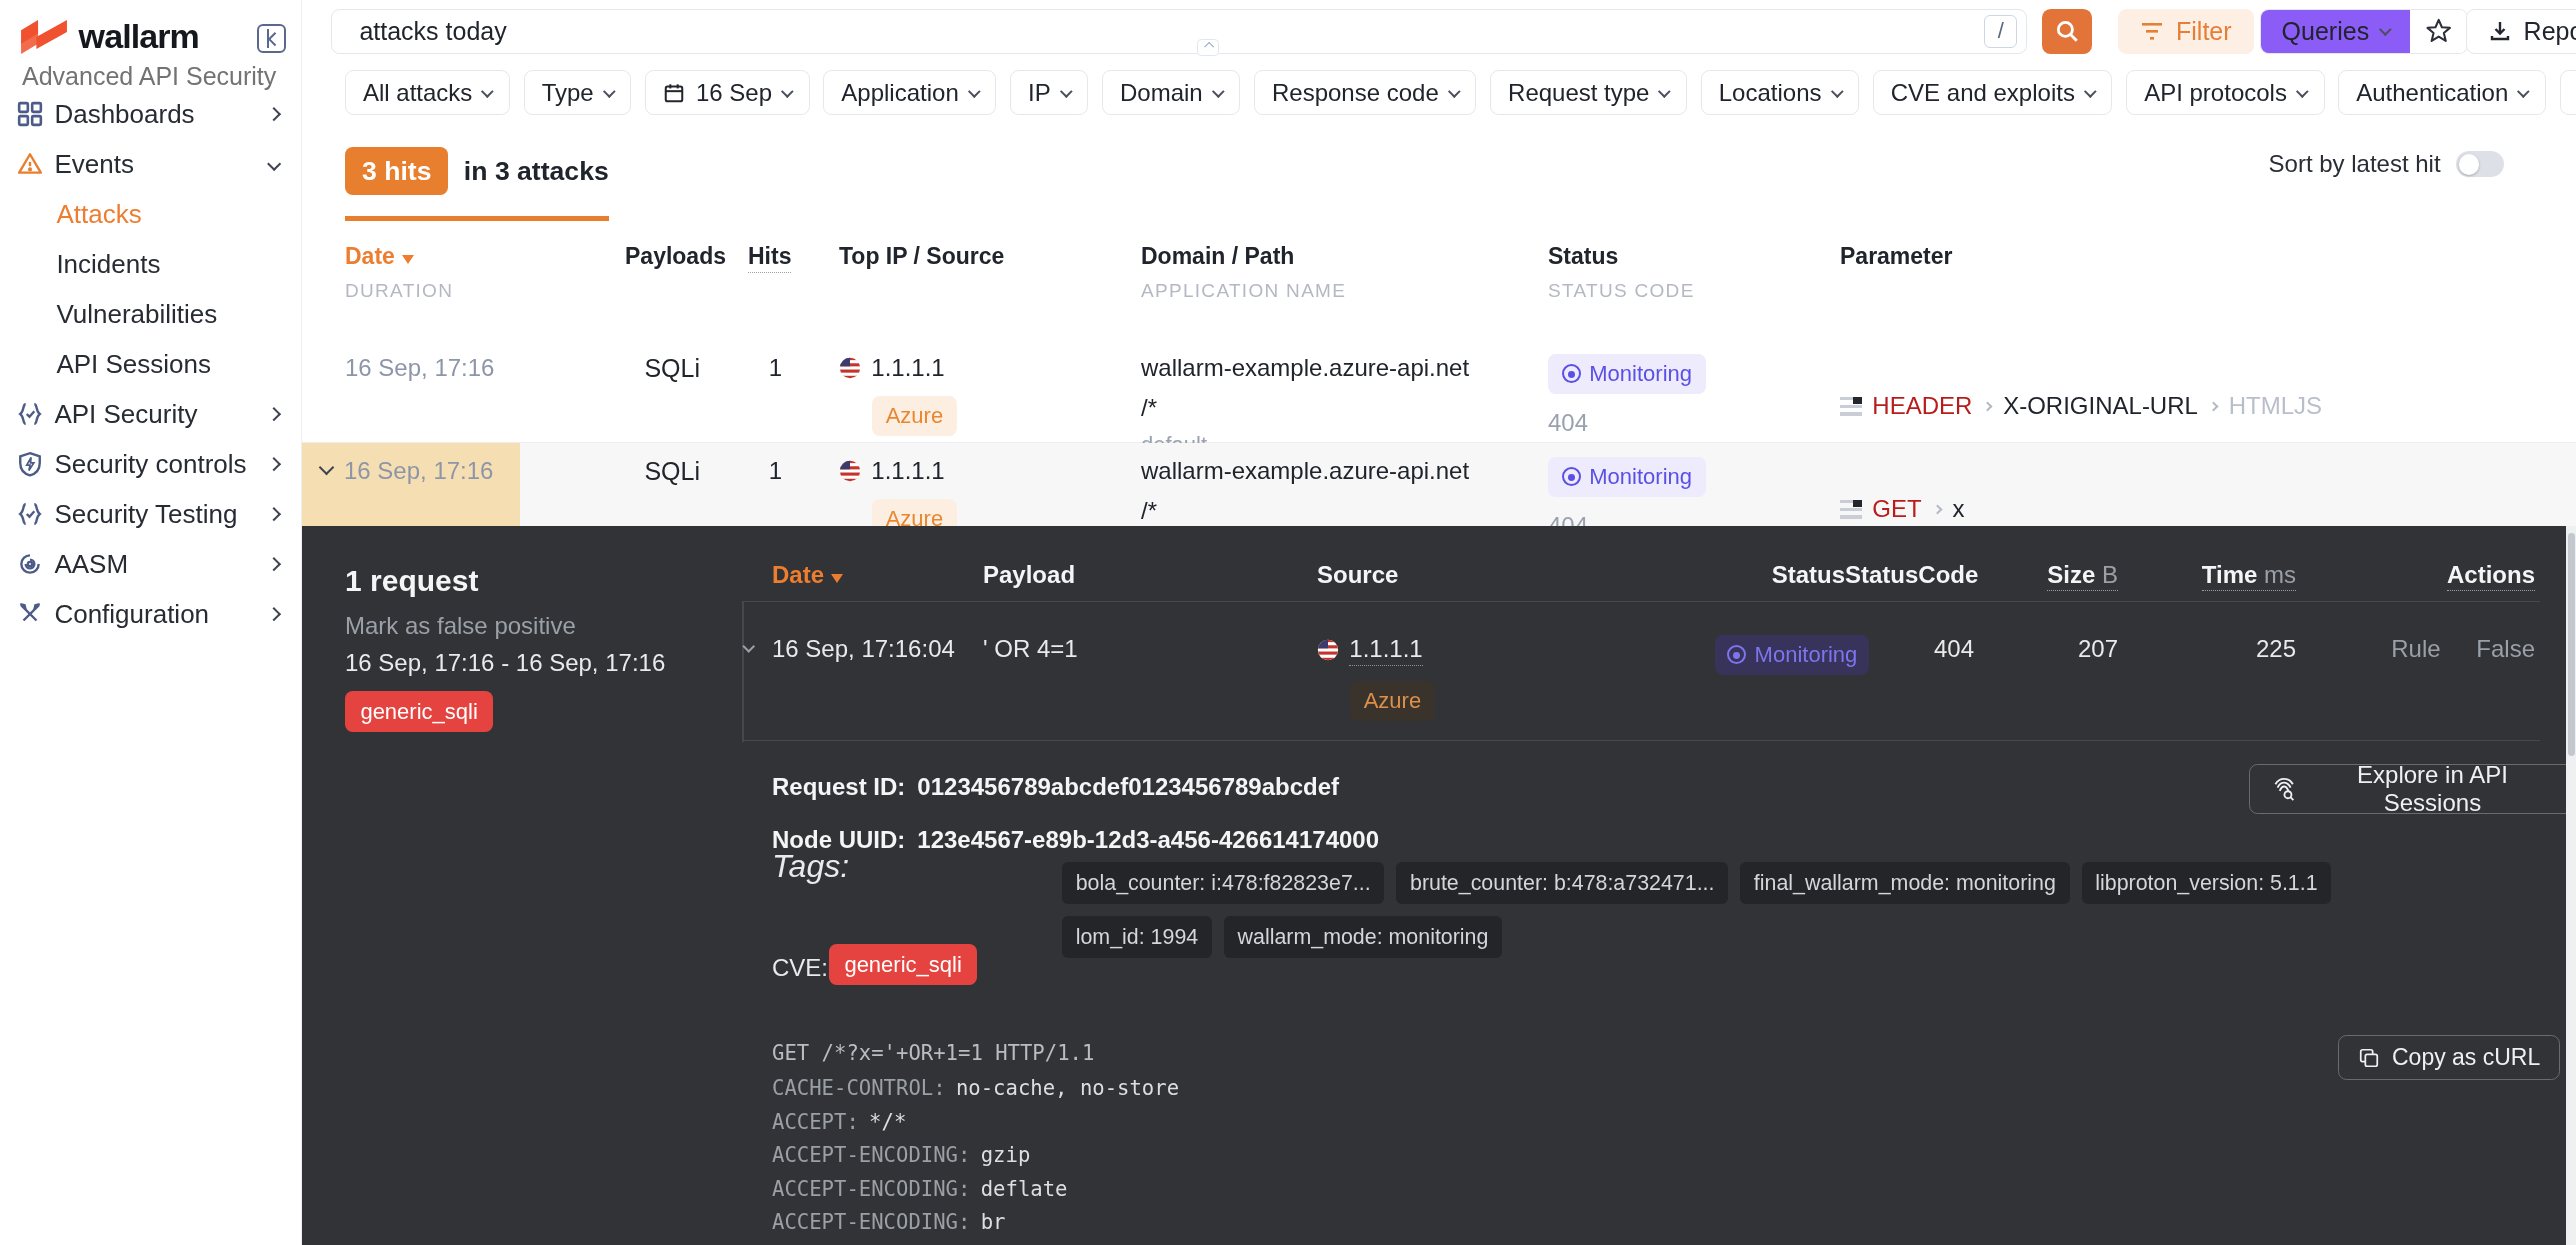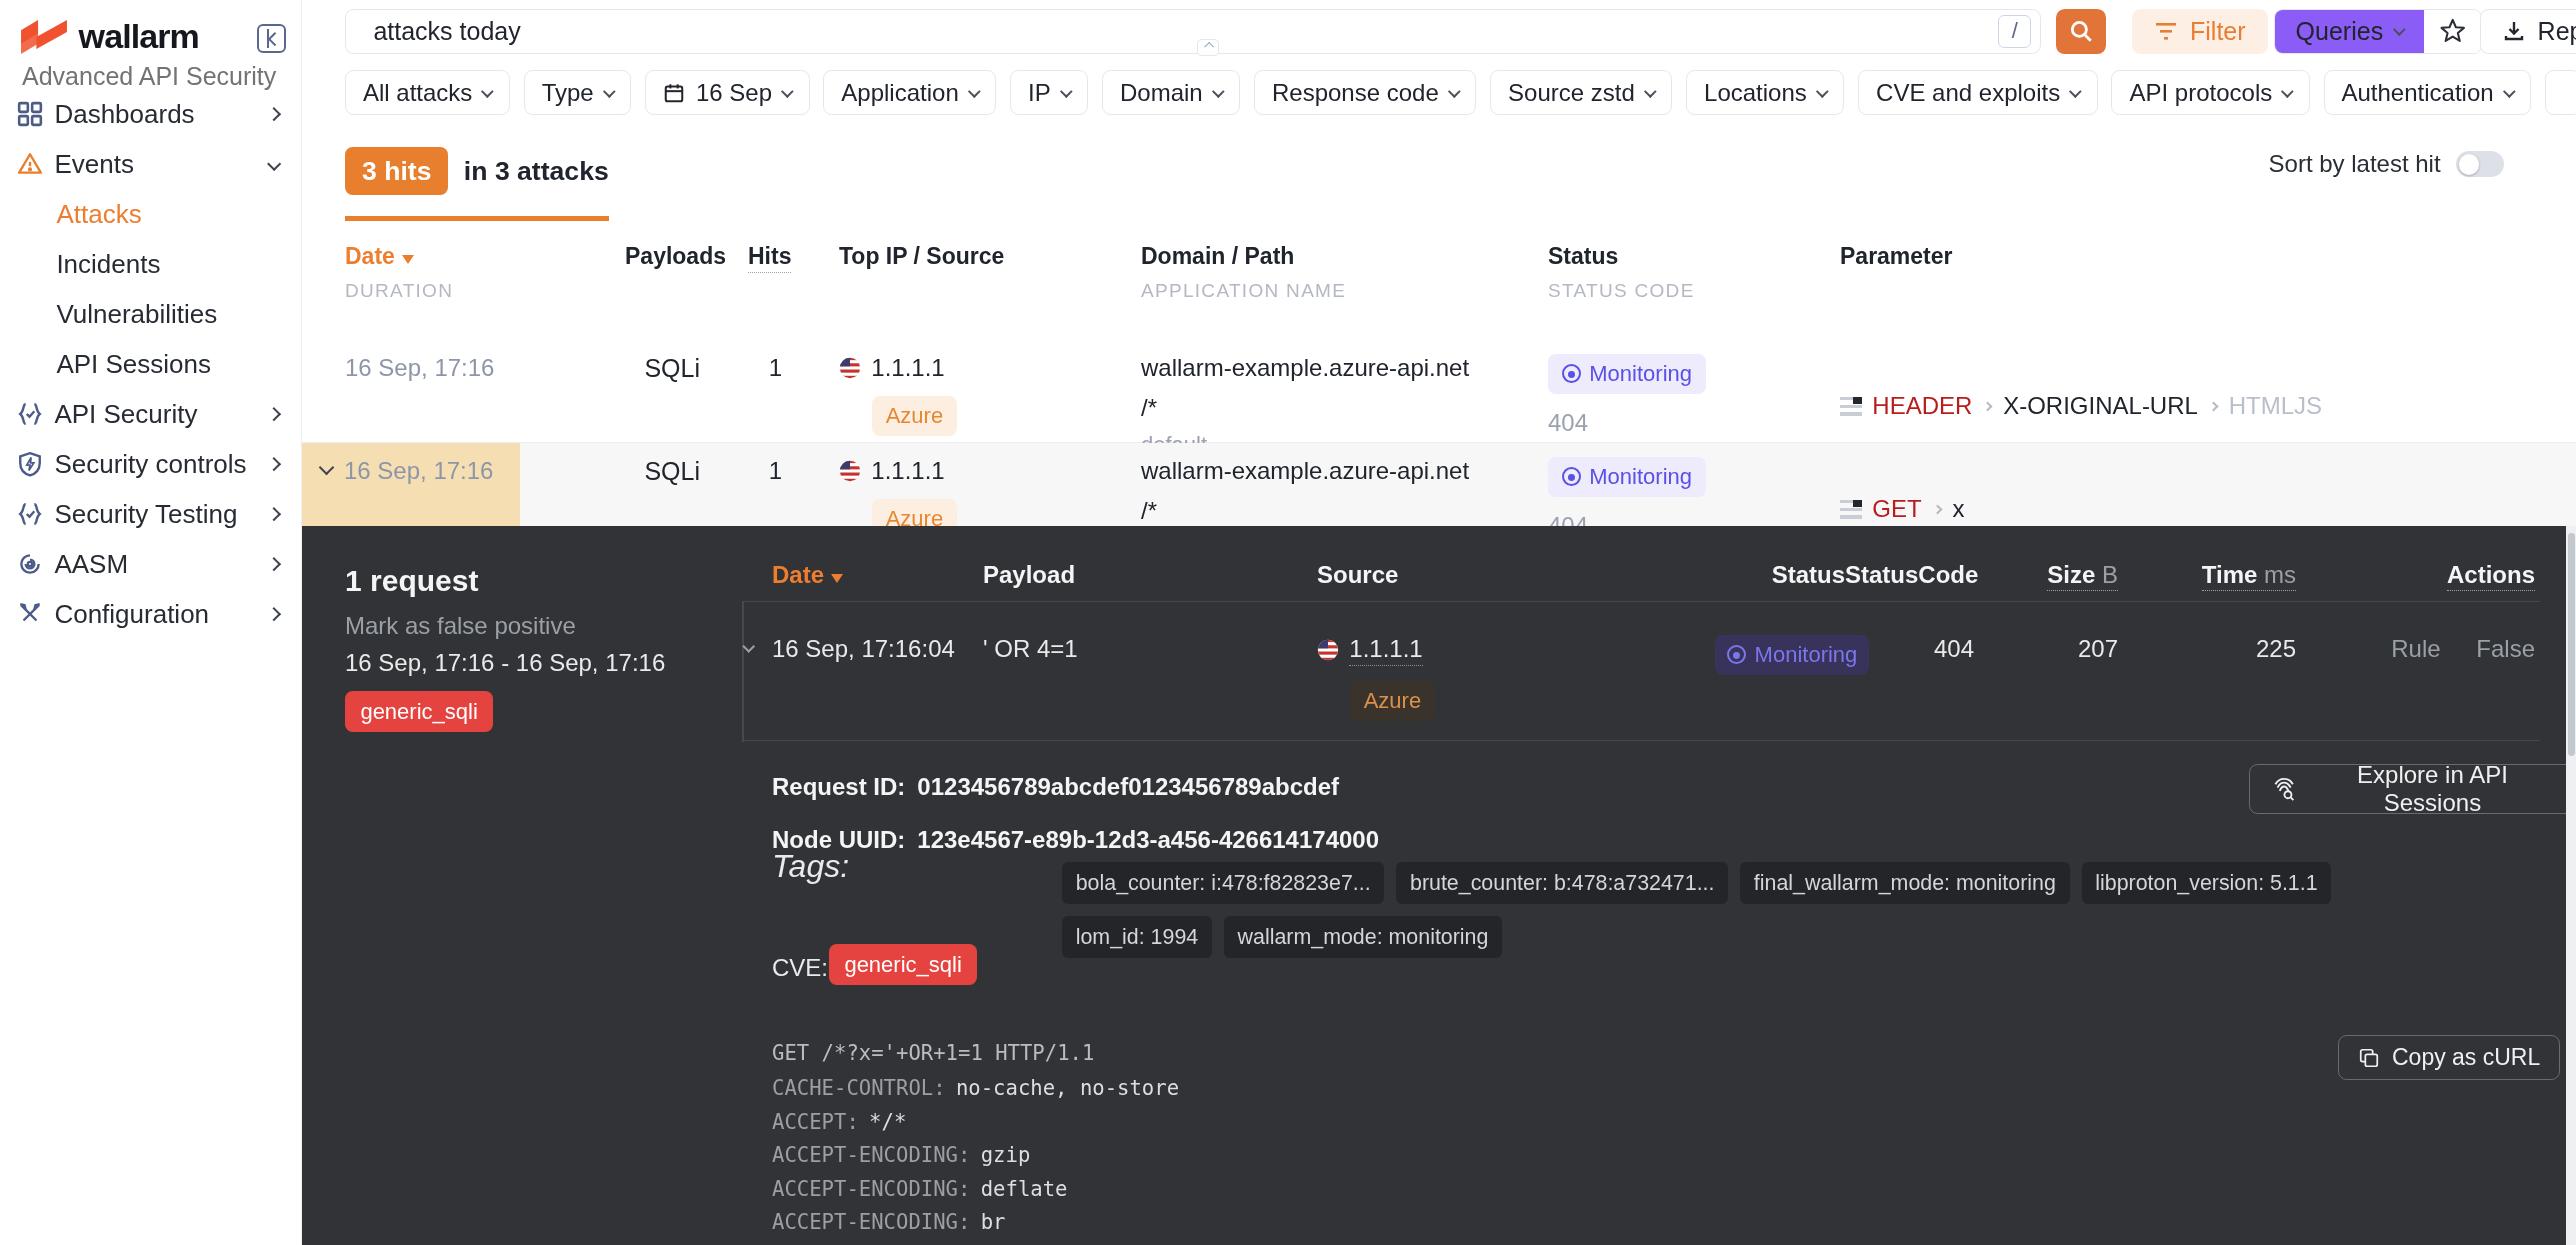--- a/index.html
+++ b/index.html
@@ -20,21 +20,21 @@
   .nav-item { position:relative; height:50px; display:flex; align-items:center; padding-left:17px; cursor:pointer; }
   .nav-item .nicon { width:34px; height:29px; display:flex; align-items:center; }
   .nav-item .nlabel { font-size:26px; color:#272b33; margin-left:3.4px; }
   .nav-item.sub { padding-left:53px; }
   .nav-item.active .nlabel { color:#ed7d2f; }
   .nav-chev { position:absolute; right:22px; width:10.3px; height:10.3px; border-right:2.6px solid #3e4450; border-bottom:2.6px solid #3e4450; }
   .nav-chev.right { transform:rotate(-45deg); }
   .nav-chev.down { transform:rotate(45deg); }
 
   
-  .topbar { position:absolute; left:302px; top:0; width:2274px; height:55px; background:#fff; }
+  .topbar { position:absolute; left:288px; top:0; width:2274px; height:55px; background:#fff; }
   .search-wrap { position:absolute; left:43px; top:8.6px; width:1696px; height:45px; border:1.7px solid #e4e7ec; border-radius:8.6px; background:#fff; display:flex; align-items:center; }
   .search-input { flex:1; border:none; outline:none; font-size:25px; color:#20242c; padding:0 0 0 27.4px; background:transparent; font-family:"Liberation Sans", sans-serif; }
   .slash-badge { width:33px; height:33px; border:1.7px solid #cdd6e4; border-radius:6px; color:#5a6880; font-size:22px; display:flex; align-items:center; justify-content:center; margin-right:8.6px; }
   .search-btn { position:absolute; left:1754px; top:8.6px; width:50px; height:45px; background:#e2743a; border-radius:8.6px; border:none; display:flex; align-items:center; justify-content:center; cursor:pointer; }
   .filter-btn { position:absolute; left:1830px; top:8.6px; height:45px; padding:0 22px; background:#fdefe3; border-radius:8.6px; display:flex; align-items:center; gap:12px; color:#e67e35; font-size:25px; cursor:pointer; }
   .queries-group { position:absolute; left:1972px; top:8.6px; height:45px; border:1.7px solid #e4e7ec; border-radius:8.6px; display:flex; overflow:hidden; }
   .queries-seg { background:#8b5cf6; display:flex; align-items:center; gap:12px; padding:0 20.6px; font-size:25px; color:#20242c; cursor:pointer; }
   .star-seg { background:#fff; width:57px; display:flex; align-items:center; justify-content:center; cursor:pointer; }
   .report-btn { position:absolute; left:2178px; top:8.6px; height:45px; border:1.7px solid #e4e7ec; border-radius:8.6px; background:#fff; display:flex; align-items:center; gap:12px; padding:0 20.6px; font-size:25px; color:#20242c; cursor:pointer; }
   .chev-sm { width:8.6px; height:8.6px; border-right:2.1px solid #494f5b; border-bottom:2.1px solid #494f5b; transform:rotate(45deg); margin-top:-3.4px; }
@@ -317,21 +317,21 @@
       </div>
     <div class="chip">
         <span>Domain</span>
         <span class="chev-sm"></span>
       </div>
     <div class="chip">
         <span>Response code</span>
         <span class="chev-sm"></span>
       </div>
     <div class="chip">
-        <span>Source zstd</span>
+        <span>Request type</span>
         <span class="chev-sm"></span>
       </div>
     <div class="chip">
         <span>Locations</span>
         <span class="chev-sm"></span>
       </div>
     <div class="chip">
         <span>CVE and exploits</span>
         <span class="chev-sm"></span>
       </div>

